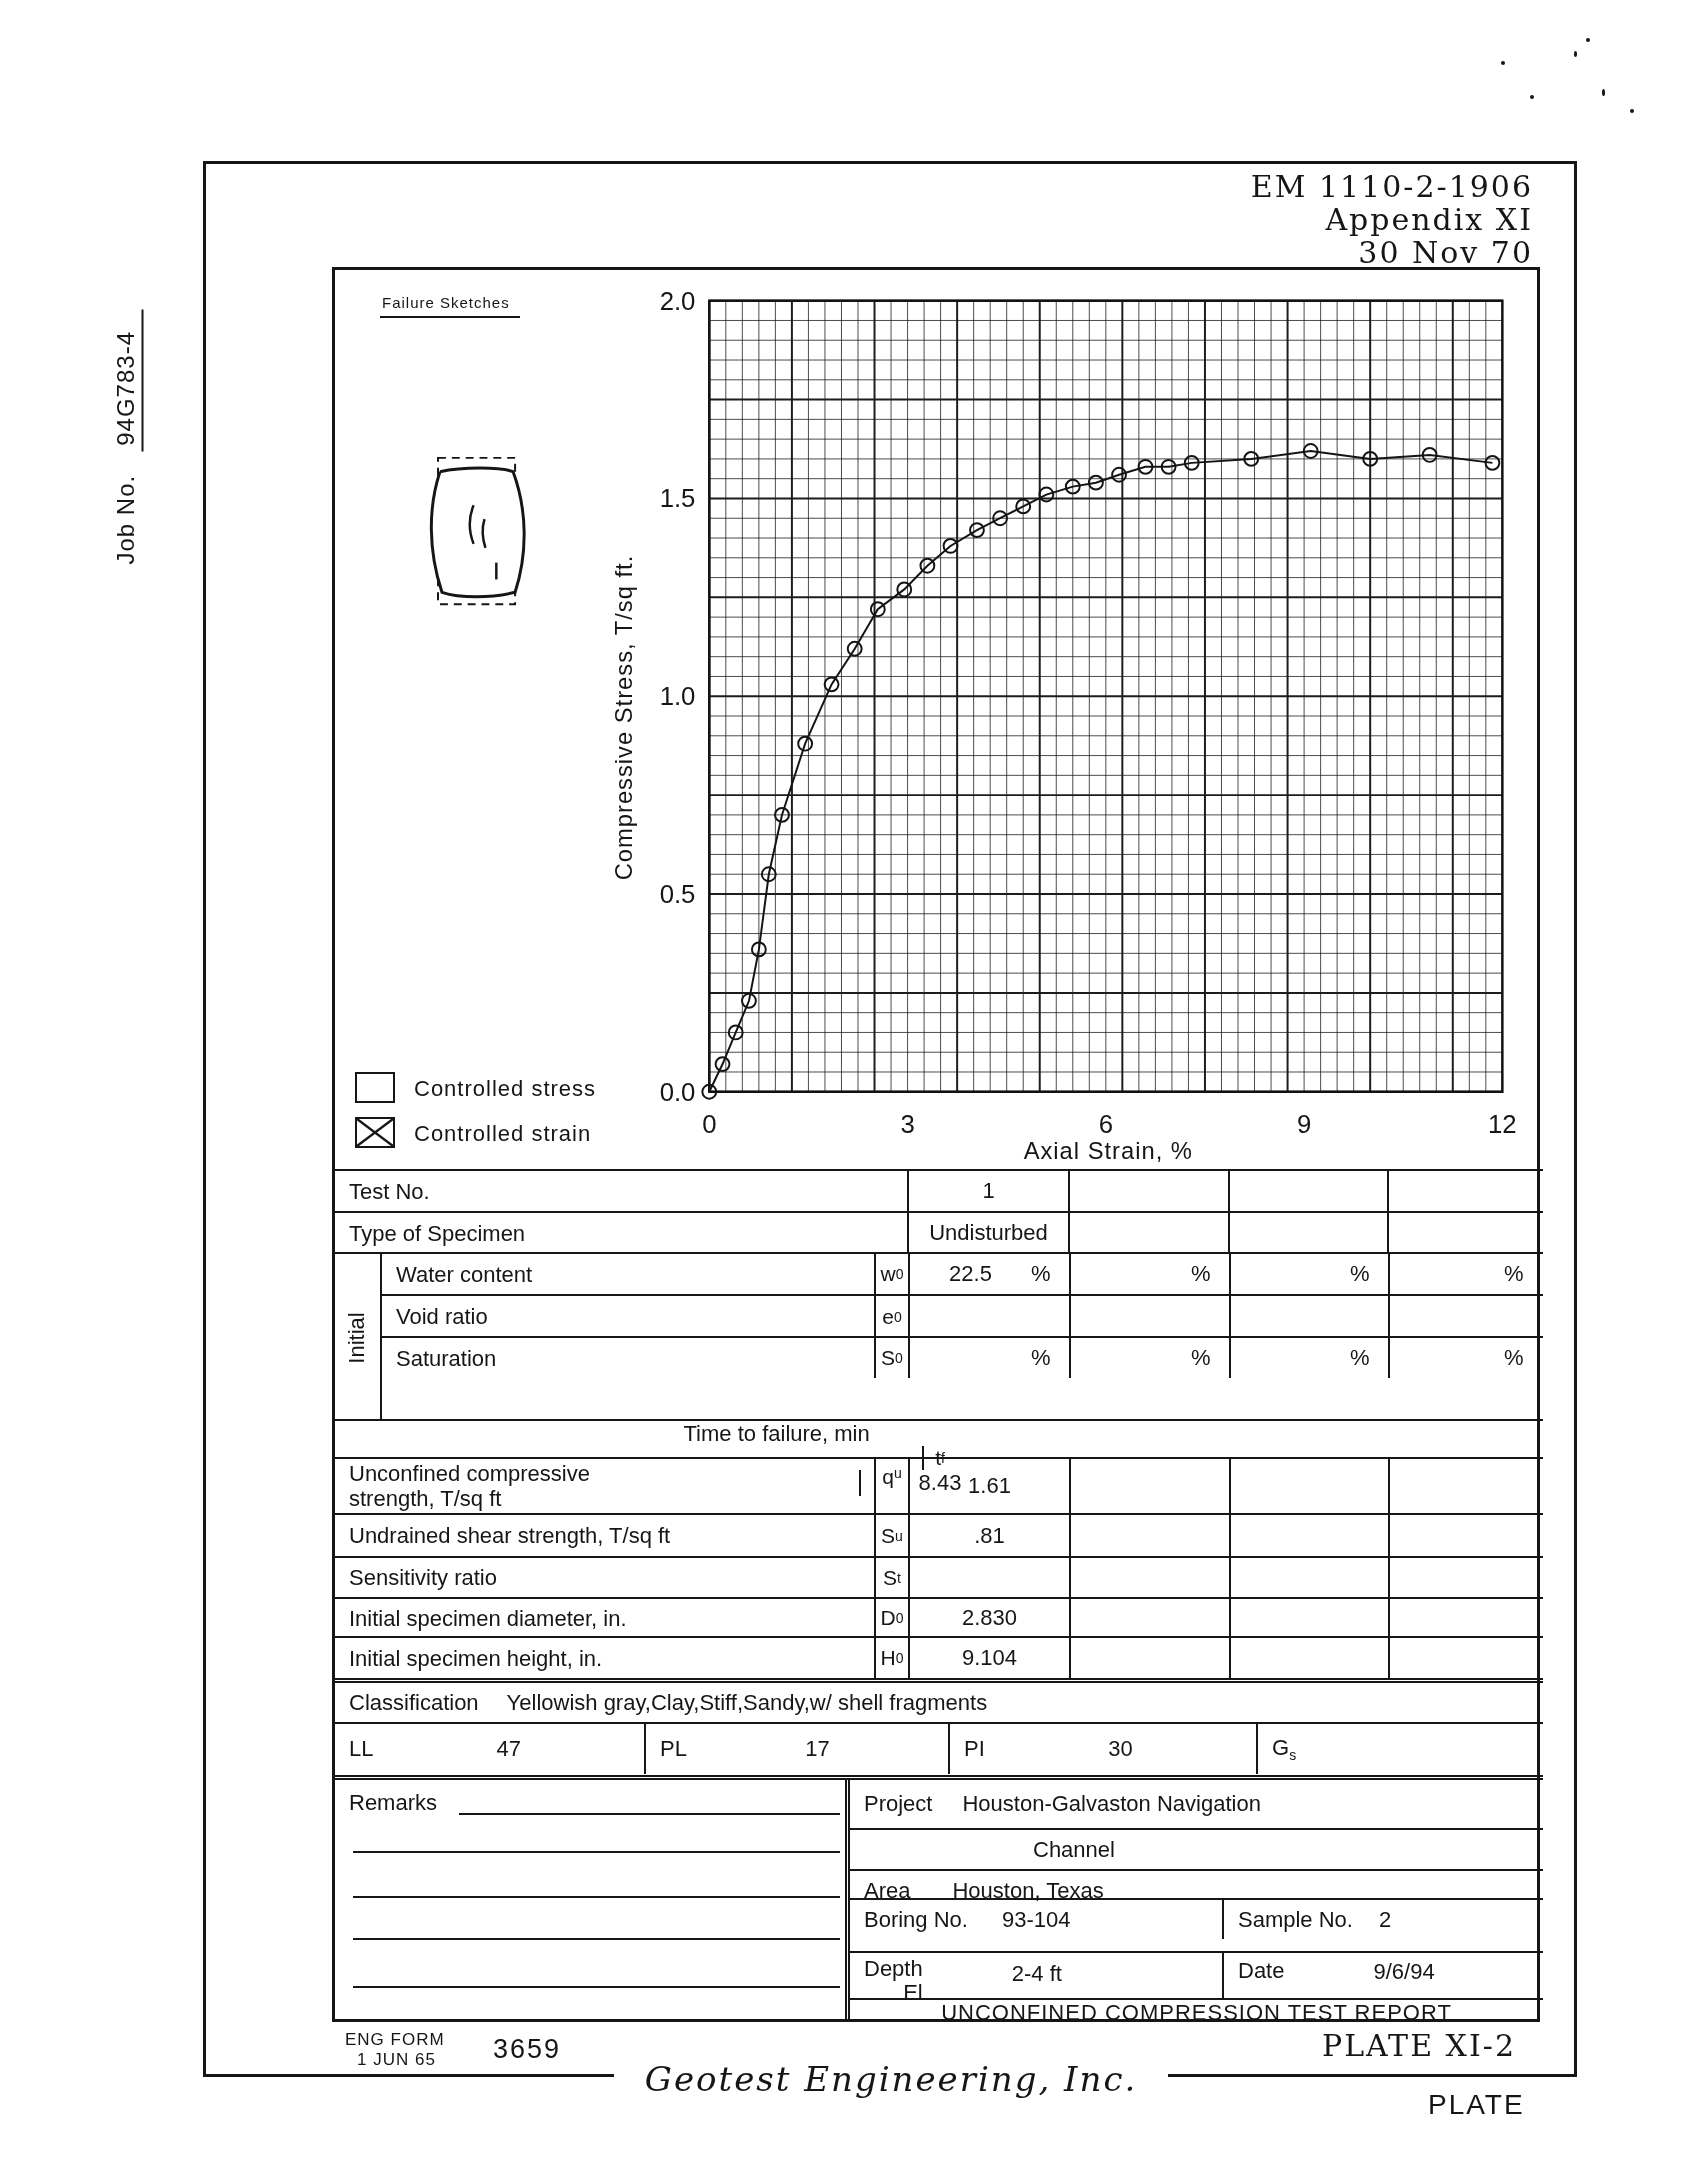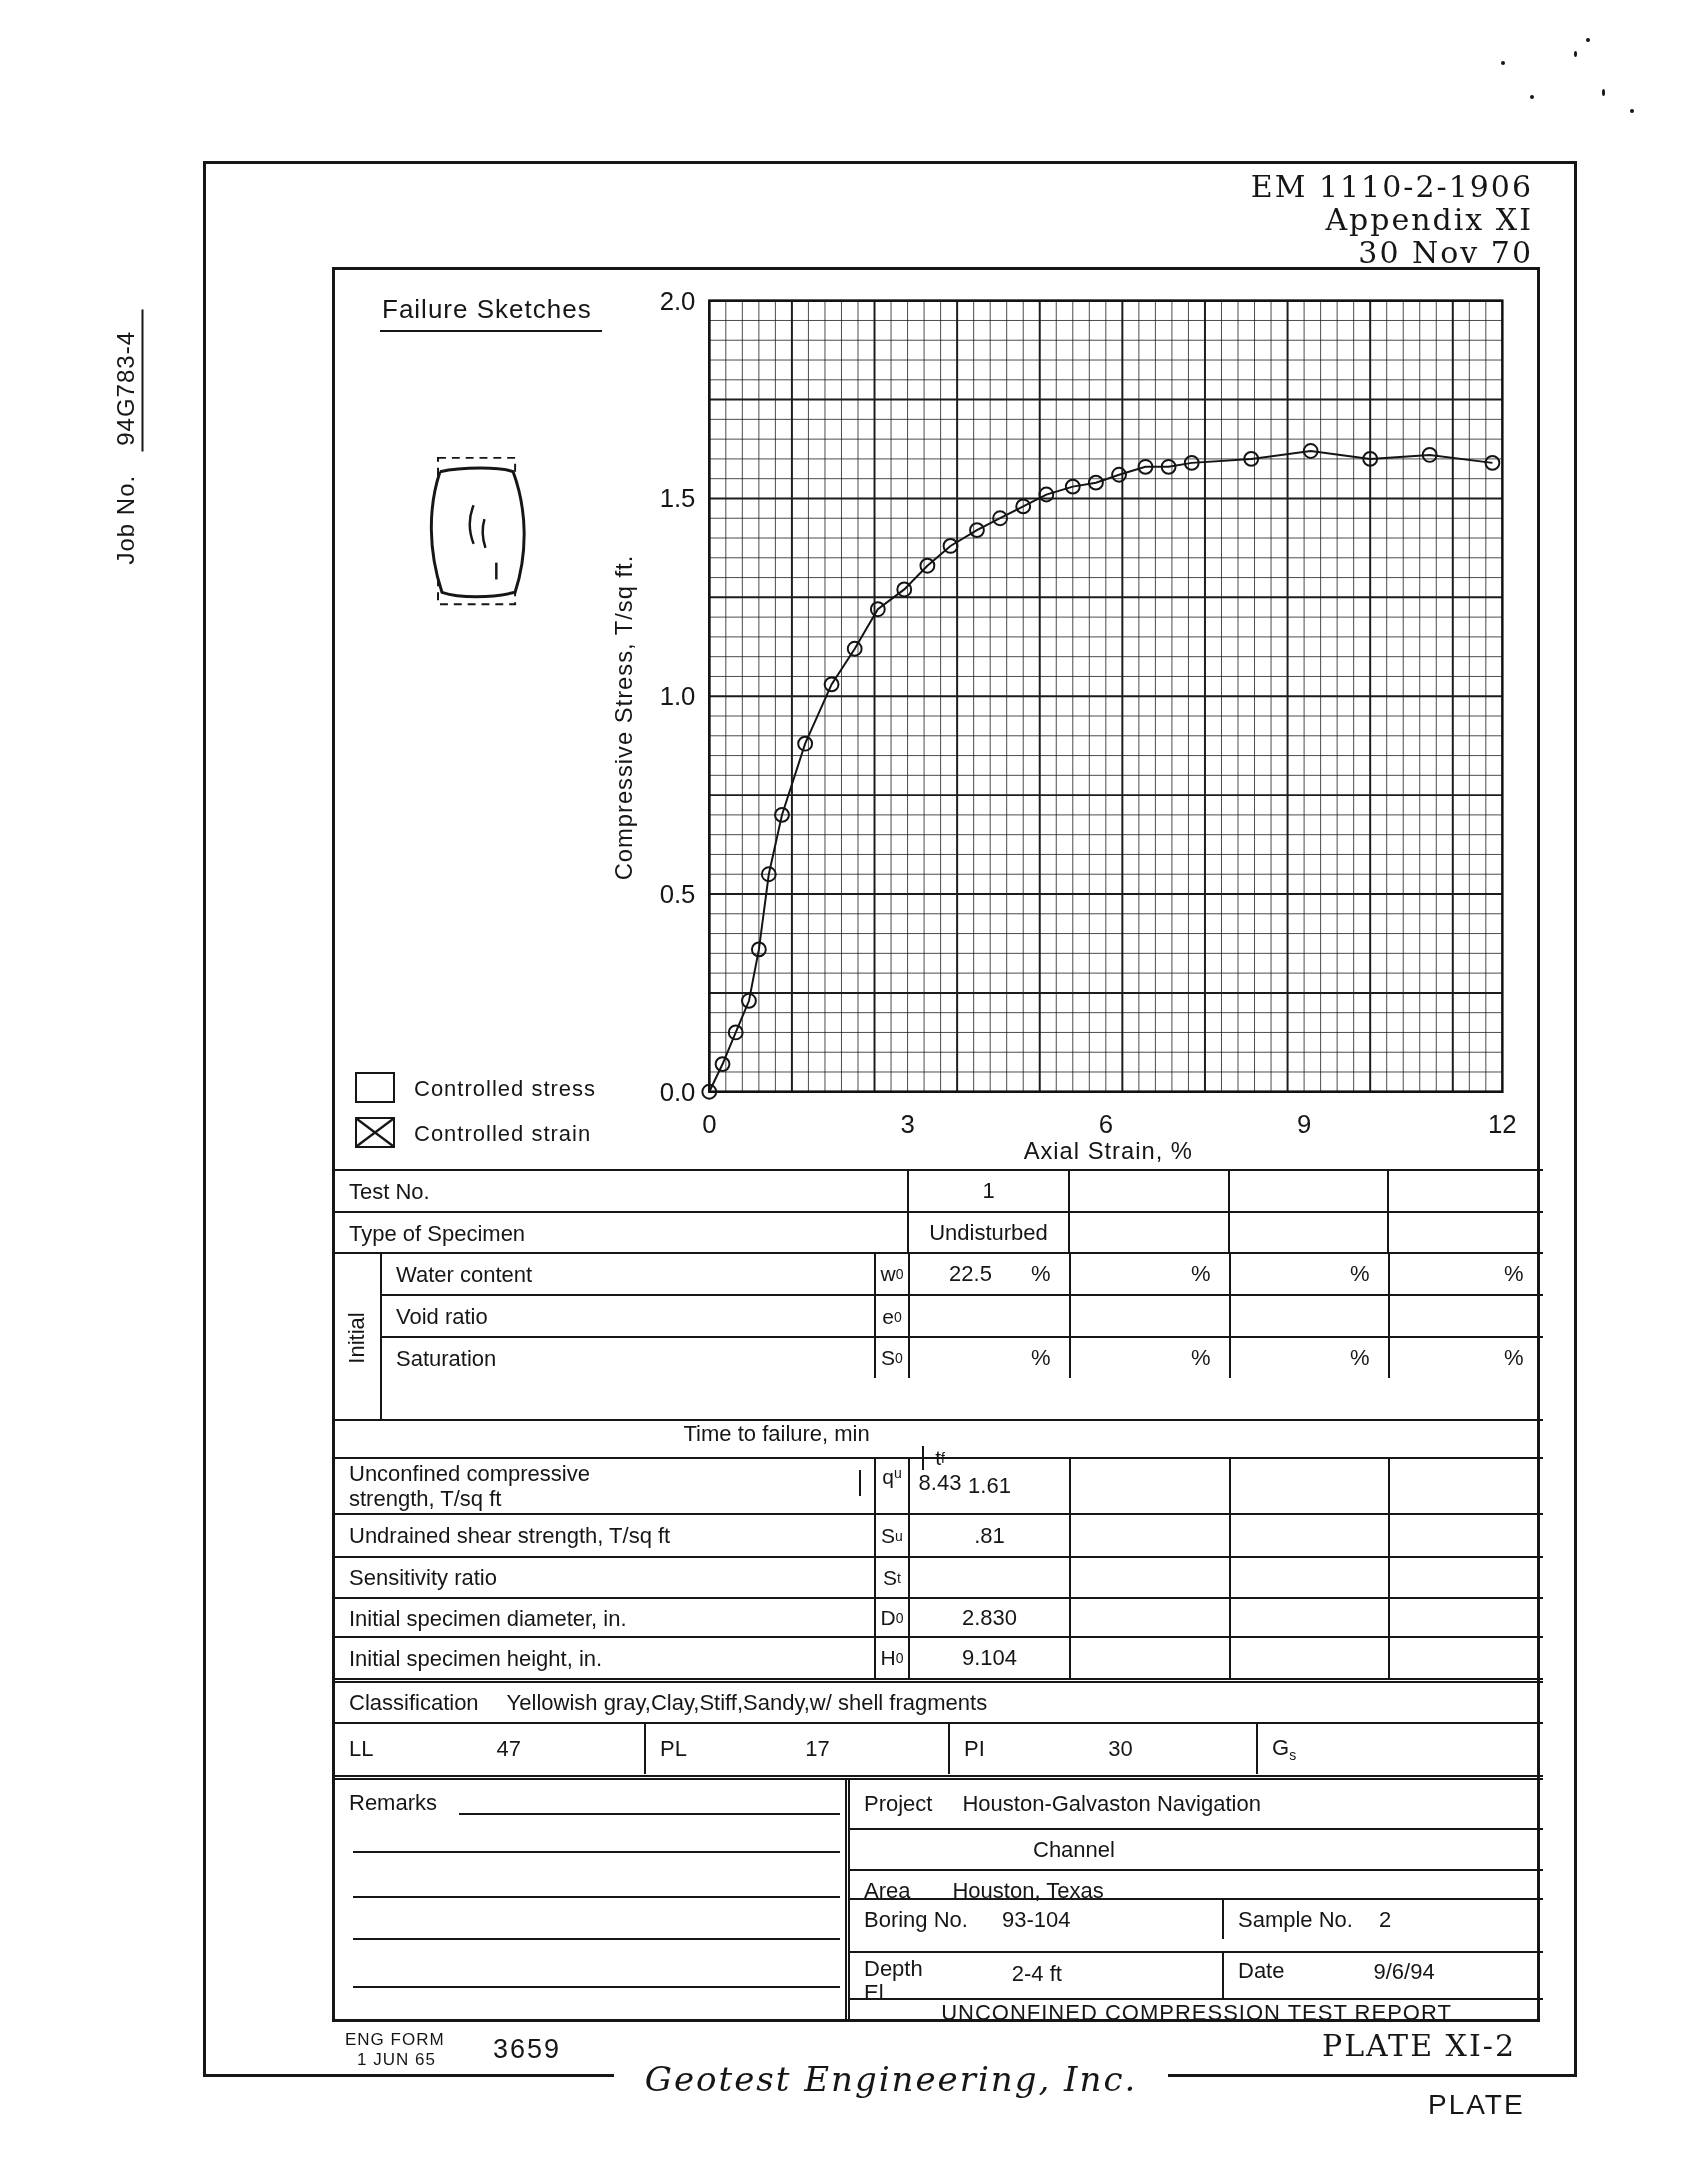--- a/index.html
+++ b/index.html
@@ -13,21 +13,21 @@
   .jobno{position:absolute;left:-35px;top:374px;width:337px;height:44px;
          transform:rotate(-90deg);font-size:24px;letter-spacing:1px;white-space:nowrap;}
   .jobno .num{border-bottom:2px solid #161616;padding:0 22px 3px 6px;}
   
   .hdr{position:absolute;left:1030px;top:170px;width:503px;text-align:right;
        font-family:"DejaVu Serif","Liberation Serif",serif;font-size:30px;line-height:33px;
        letter-spacing:2px;}
   
   .form{position:absolute;left:332px;top:267px;width:1208px;height:1755px;
         border:3px solid #161616;box-sizing:border-box;background:#fff;}
-  .fs-title{position:absolute;left:45px;top:24px;font-size:26px;letter-spacing:1px;
+  .fs-title{position:absolute;left:45px;top:24px;font-size:15px;letter-spacing:1px;
             border-bottom:2px solid #161616;padding:0 10px 5px 2px;}
   
   .checkbox{position:absolute;width:40px;height:31px;border:2px solid #161616;box-sizing:border-box;}
   .cb-label{position:absolute;font-size:22px;letter-spacing:1px;}
   
   svg text{font-family:"Liberation Sans",sans-serif;fill:#161616;}
   text.tick{font-size:26px;}
   text.ax{font-size:24px;letter-spacing:1px;}
   
   .trow{position:absolute;left:0;width:1208px;display:flex;box-sizing:border-box;
@@ -54,21 +54,21 @@
            border-top:2px solid #161616;box-sizing:border-box;font-size:22px;}
   .att-cell{display:flex;align-items:center;box-sizing:border-box;height:100%;}
   .att-cell .al{padding-left:14px;}
   .att-cell .av{flex:1;text-align:center;}
   
   .rp{position:absolute;left:0;top:1505px;width:1208px;height:245px;
       border-top:5px double #161616;box-sizing:border-box;font-size:22px;}
   .remarks{position:absolute;left:0;top:0;width:510px;height:100%;}
   .rline{position:absolute;height:0;border-bottom:2px solid #161616;}
   .proj{position:absolute;left:510px;top:0;width:698px;height:100%;
-        border-left:5px double #161616;box-sizing:border-box;}
+        border-left:5px double #161616;box-sizing:border-box;text-align:right;}
   .prow{position:absolute;left:0;width:100%;display:flex;box-sizing:border-box;font-size:22px;}
   .prow.bt{border-top:2px solid #161616;}
   .plab{padding-left:14px;white-space:pre-line;line-height:24px;}
   .pcell{display:flex;align-items:center;box-sizing:border-box;height:100%;}
   
   .engform{position:absolute;left:345px;top:2030px;font-size:17px;line-height:20px;letter-spacing:1px;}
   .engnum{position:absolute;left:493px;top:2034px;font-size:27px;letter-spacing:2px;}
   .company{position:absolute;left:614px;top:2057px;width:554px;text-align:center;background:#fff;
            font-family:"DejaVu Serif","Liberation Serif",serif;font-style:italic;font-size:34px;
            letter-spacing:2px;z-index:5;padding:2px 0 6px 0;}

